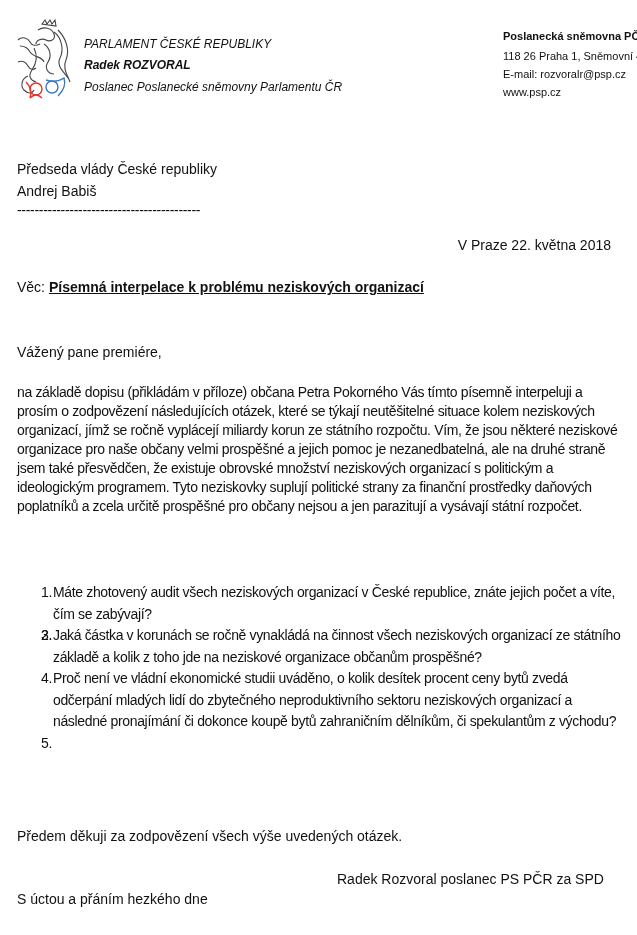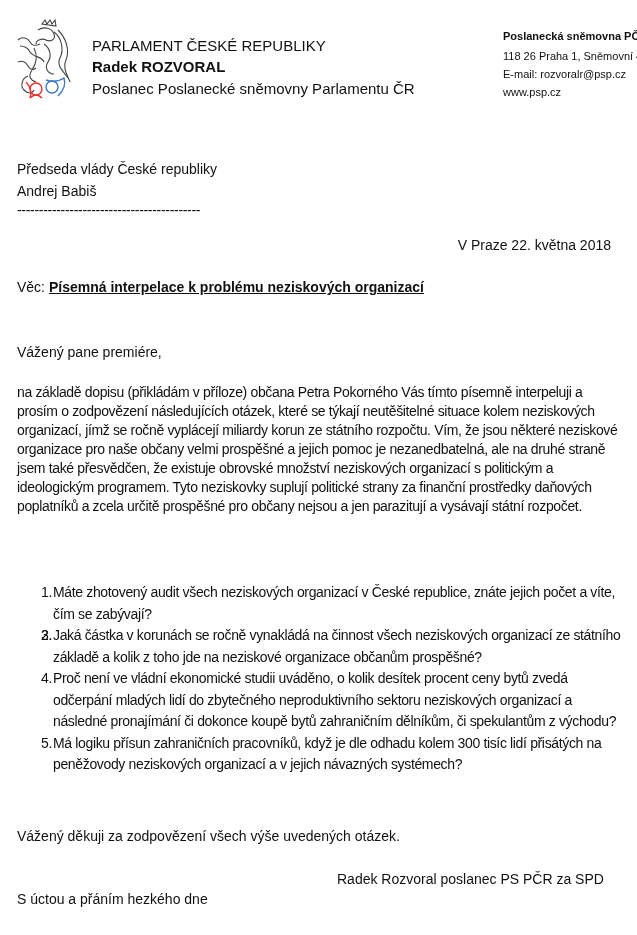--- a/index.html
+++ b/index.html
@@ -3,21 +3,21 @@
   <meta charset="utf-8">
   <style>
     html, body { margin: 0; padding: 0; background: #ffffff; }
     body {
       width: 637px; height: 935px; position: relative; overflow: hidden;
       font-family: "Liberation Sans", "DejaVu Sans", sans-serif;
       color: #111111;
     }
     .abs { position: absolute; white-space: nowrap; }
     .emblem { position: absolute; left: 12px; top: 18px; width: 62px; height: 82px; }
-    .hdr-l { left: 92px; font-size: 15px; }
+    .hdr-l { left: 84px; font-size: 12px; font-style: italic; }
     .hdr-l.t1 { top: 37px; }
     .hdr-l.t2 { top: 58px; font-weight: bold; }
     .hdr-l.t3 { top: 80px; text-align: right; }
     .hdr-r { left: 460px; font-size: 11px; margin-left: 43px; }
     .hdr-r.r1 { top: 30px; font-weight: bold; }
     .hdr-r.r2 { top: 50px; }
     .hdr-r.r3 { top: 68px; }
     .hdr-r.r4 { top: 86px; }
     .txt { font-size: 14px; line-height: 21.5px; }
     .addr1 { left: 17px; top: 159px; }
@@ -92,20 +92,20 @@
 
   <div class="abs txt greet">Vážený pane premiére,</div>
 
   <div class="para">na základě dopisu (přikládám v příloze) občana Petra Pokorného Vás tímto písemně interpeluji a prosím o zodpovězení následujících otázek, které se týkají neutěšitelné situace kolem neziskových organizací, jímž se ročně vyplácejí miliardy korun ze státního rozpočtu. Vím, že jsou některé neziskové organizace pro naše občany velmi prospěšné a jejich pomoc je nezanedbatelná, ale na druhé straně jsem také přesvědčen, že existuje obrovské množství neziskových organizací s politickým a ideologickým programem. Tyto neziskovky suplují politické strany za finanční prostředky daňových poplatníků a zcela určitě prospěšné pro občany nejsou a jen parazitují a vysávají státní rozpočet.</div>
 
   <ol class="qlist">
     <li><span class="num">1.</span><span>Máte zhotovený audit všech neziskových organizací v České republice, znáte jejich počet a víte, čím se zabývají?</span></li>
     <li><span class="num">2.</span></li>
     <li><span class="num">3.</span><span>Jaká částka v korunách se ročně vynakládá na činnost všech neziskových organizací ze státního základě a kolik z toho jde na neziskové organizace občanům prospěšné?</span></li>
     <li><span class="num">4.</span><span>Proč není ve vládní ekonomické studii uváděno, o kolik desítek procent ceny bytů zvedá odčerpání mladých lidí do zbytečného neproduktivního sektoru neziskových organizací a následné pronajímání či dokonce koupě bytů zahraničním dělníkům, či spekulantům z východu?</span></li>
-    <li><span class="num">5.</span><span>Má logiku přísun zahraničních pracovníků, když je dle odhadu kolem 300 tisíc lidí přisátých na peněžovody neziskových organizací a v jejich návazných systémech?</span></li>
+    <li><span class="num">5.</span></li>
   </ol>
 
-  <div class="abs txt closing">Vážený děkuji za zodpovězení všech výše uvedených otázek.</div>
+  <div class="abs txt closing">Předem děkuji za zodpovězení všech výše uvedených otázek.</div>
 
   <div class="abs txt sig-l">S úctou a přáním hezkého dne</div>
   <div class="abs txt sig-r">Radek Rozvoral poslanec PS PČR za SPD</div>
 </div>
 
 </body></html>

